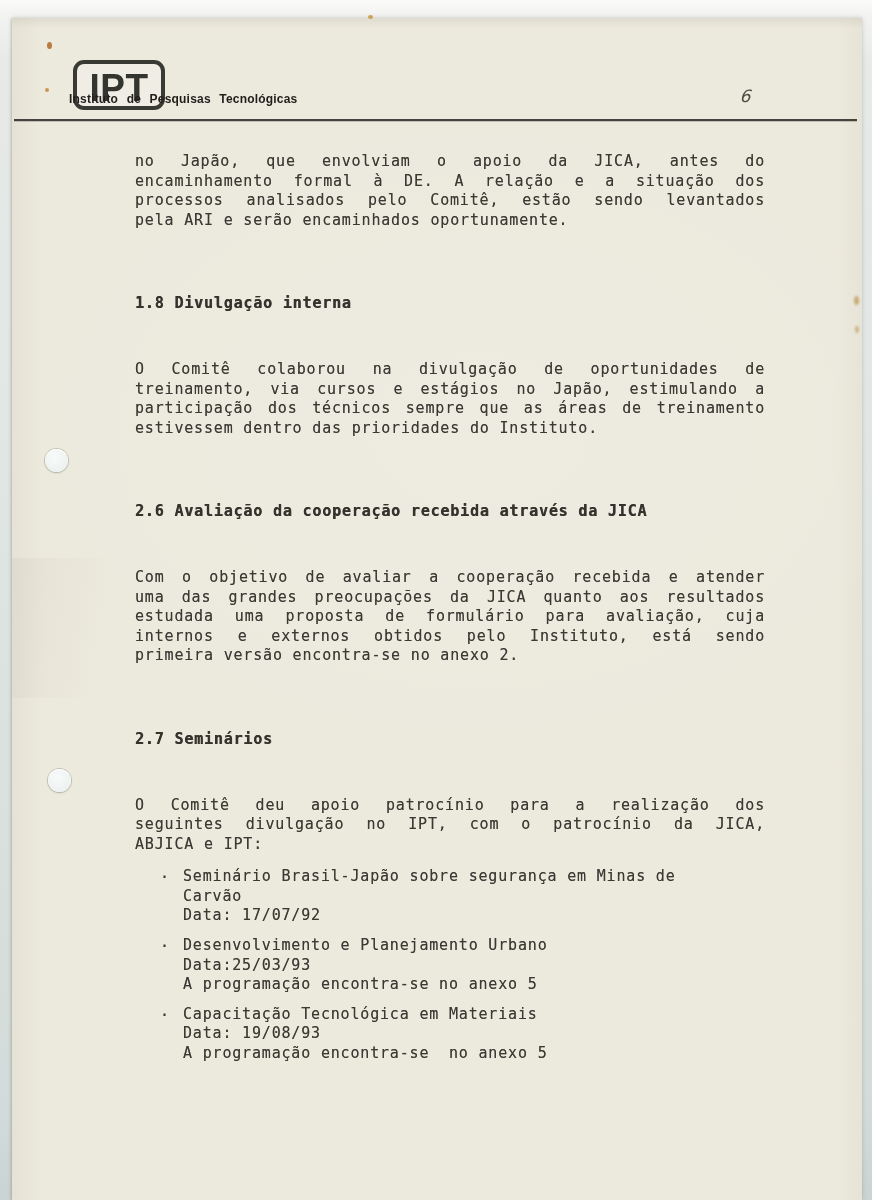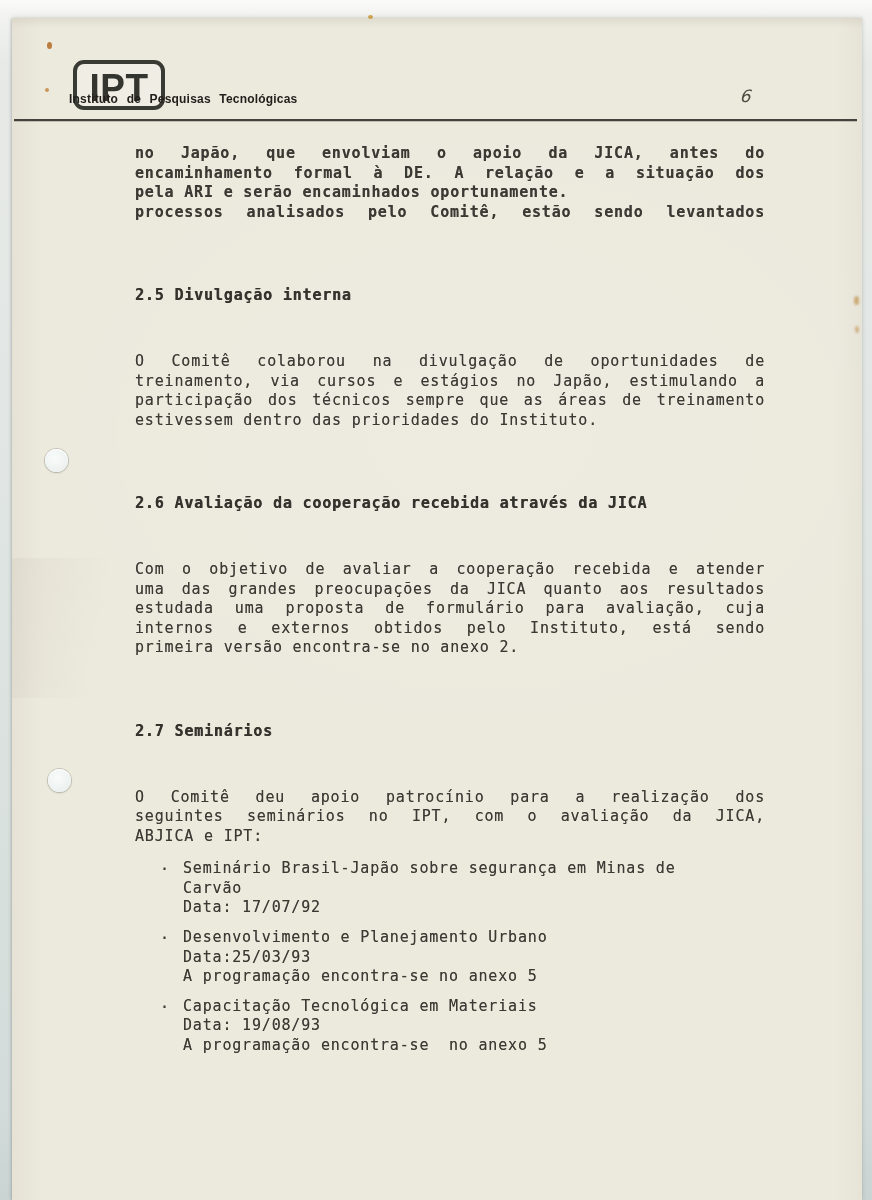--- a/index.html
+++ b/index.html
@@ -52,21 +52,21 @@
     position:absolute;left:2px;top:101px;width:843px;height:2px;
     background:#43423d;box-shadow:0 0.5px 0.5px rgba(67,66,61,0.5);
   }
   
   .doc-body{
     position:absolute;left:0;top:103px;width:850px;padding-left:123px;box-sizing:border-box;
     color:#3b3933;font-size:15px;line-height:19.6px;letter-spacing:0.82px;
     text-shadow:0 0 0.6px rgba(59,57,51,0.55);
   }
   .para{width:630px;}
-  .intro{margin-top:23px;font-weight:bold;}
+  .intro{margin-top:31px;}
   .ln{white-space:pre;}
   .just{white-space:normal;text-align:justify;text-align-last:justify;}
   .heading{margin-top:64px;font-weight:700;color:#33322c;text-shadow:0.4px 0 0 rgba(51,50,44,0.8);}
   .heading + .para{margin-top:46px;}
   .list{margin-top:13px;width:640px;}
   .list-item{position:relative;margin-top:10px;padding-left:48px;}
   .list-item:first-child{margin-top:0;}
   .bullet{position:absolute;left:25px;top:-3px;}
   
   .hole{
@@ -96,42 +96,42 @@
     </div>
     <div class="org-name">Instituto de Pesquisas Tecnológicas</div>
     <div class="page-number">6</div>
     <div class="rule"></div>
   </header>
 
   <main class="doc-body">
       <div class="para intro">
         <div class="ln just">no Japão, que envolviam o apoio da JICA, antes do</div>
         <div class="ln just">encaminhamento formal à DE. A relação e a situação dos</div>
+        <div class="ln just">processos analisados pelo Comitê, estão sendo levantados</div>
         <div class="ln">pela ARI e serão encaminhados oportunamente.</div>
-        <div class="ln just">processos analisados pelo Comitê, estão sendo levantados</div>
       </div>
-      <div class="heading">2.5 Divulgação interna</div>
+      <div class="heading">1.8 Divulgação interna</div>
       <div class="para">
         <div class="ln just">O Comitê colaborou na divulgação de oportunidades de</div>
         <div class="ln just">treinamento, via cursos e estágios no Japão, estimulando a</div>
         <div class="ln just">participação dos técnicos sempre que as áreas de treinamento</div>
         <div class="ln">estivessem dentro das prioridades do Instituto.</div>
       </div>
       <div class="heading">2.6 Avaliação da cooperação recebida através da JICA</div>
       <div class="para">
         <div class="ln just">Com o objetivo de avaliar a cooperação recebida e atender</div>
         <div class="ln just">uma das grandes preocupações da JICA quanto aos resultados</div>
         <div class="ln just">estudada uma proposta de formulário para avaliação, cuja</div>
         <div class="ln just">internos e externos obtidos pelo Instituto, está sendo</div>
         <div class="ln">primeira versão encontra-se no anexo 2.</div>
       </div>
       <div class="heading">2.7 Seminários</div>
       <div class="para">
         <div class="ln just">O Comitê deu apoio patrocínio para a realização dos</div>
-        <div class="ln just">seguintes seminários no IPT, com o avaliação da JICA,</div>
+        <div class="ln just">seguintes divulgação no IPT, com o patrocínio da JICA,</div>
         <div class="ln">ABJICA e IPT:</div>
       </div>
       <div class="list">
         <div class="list-item">
           <span class="bullet">.</span>
           <div class="item-body">
             <div class="ln">Seminário Brasil-Japão sobre segurança em Minas de</div>
             <div class="ln">Carvão</div>
             <div class="ln">Data: 17/07/92</div>
           </div>

